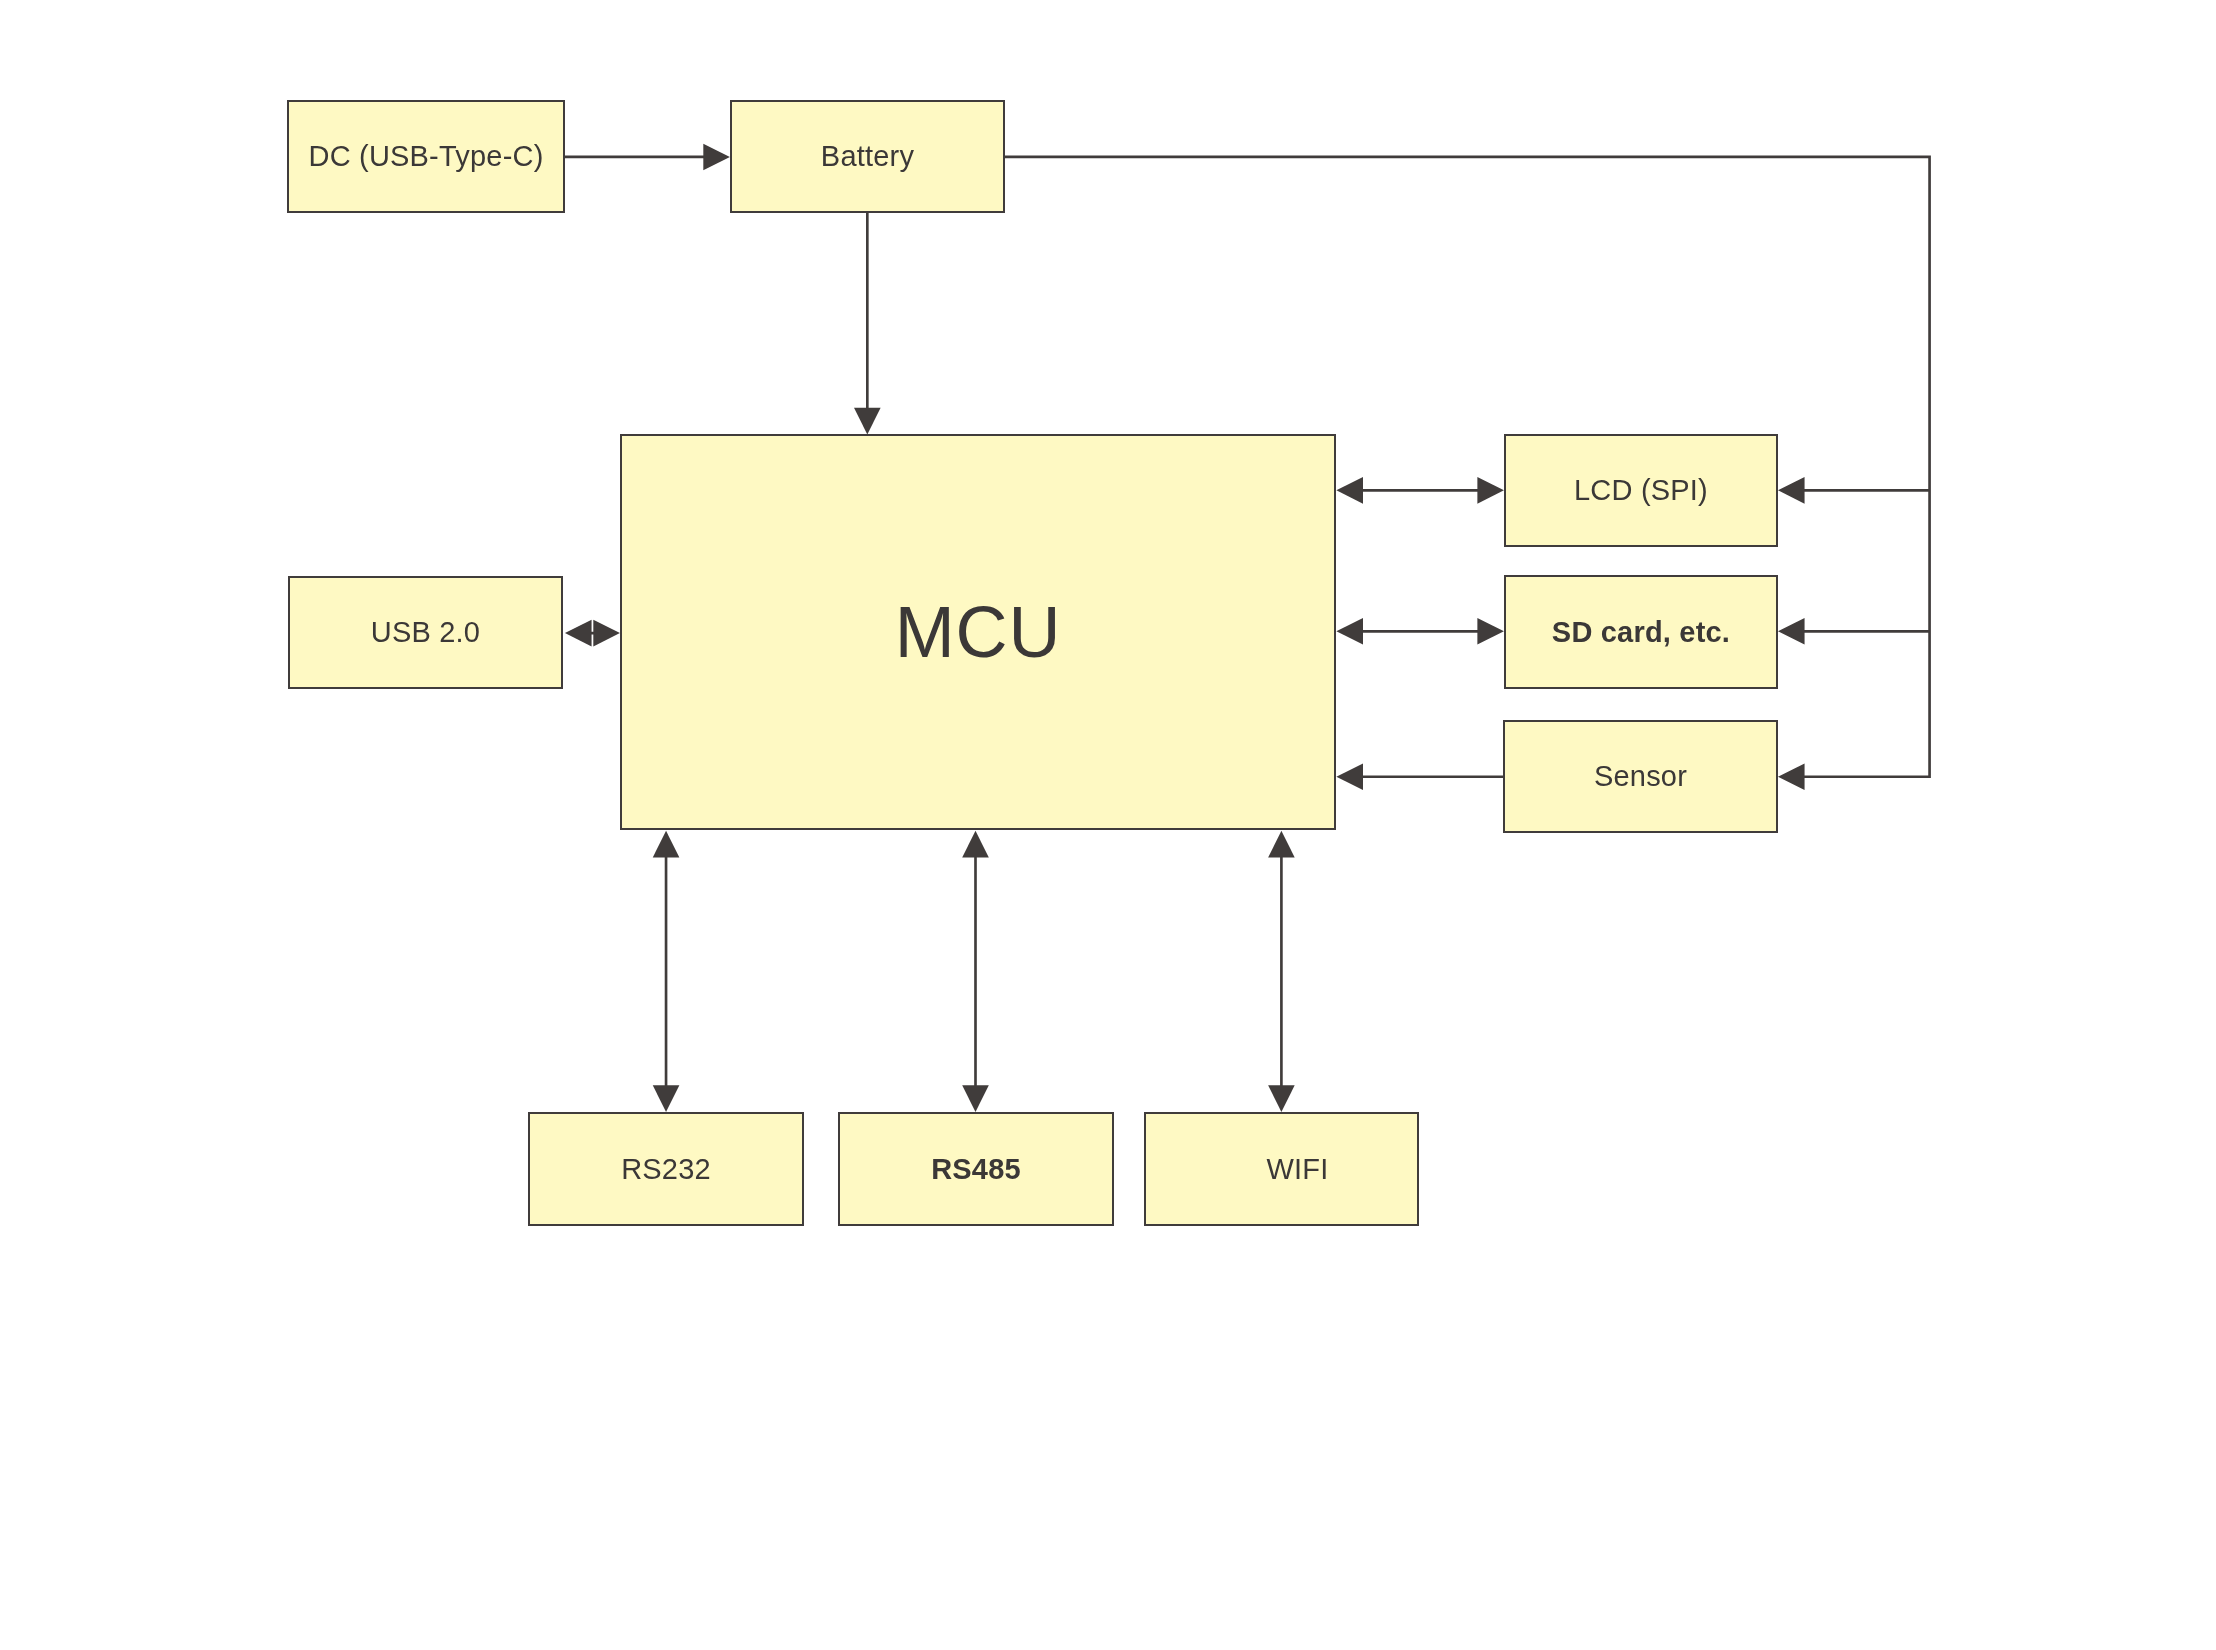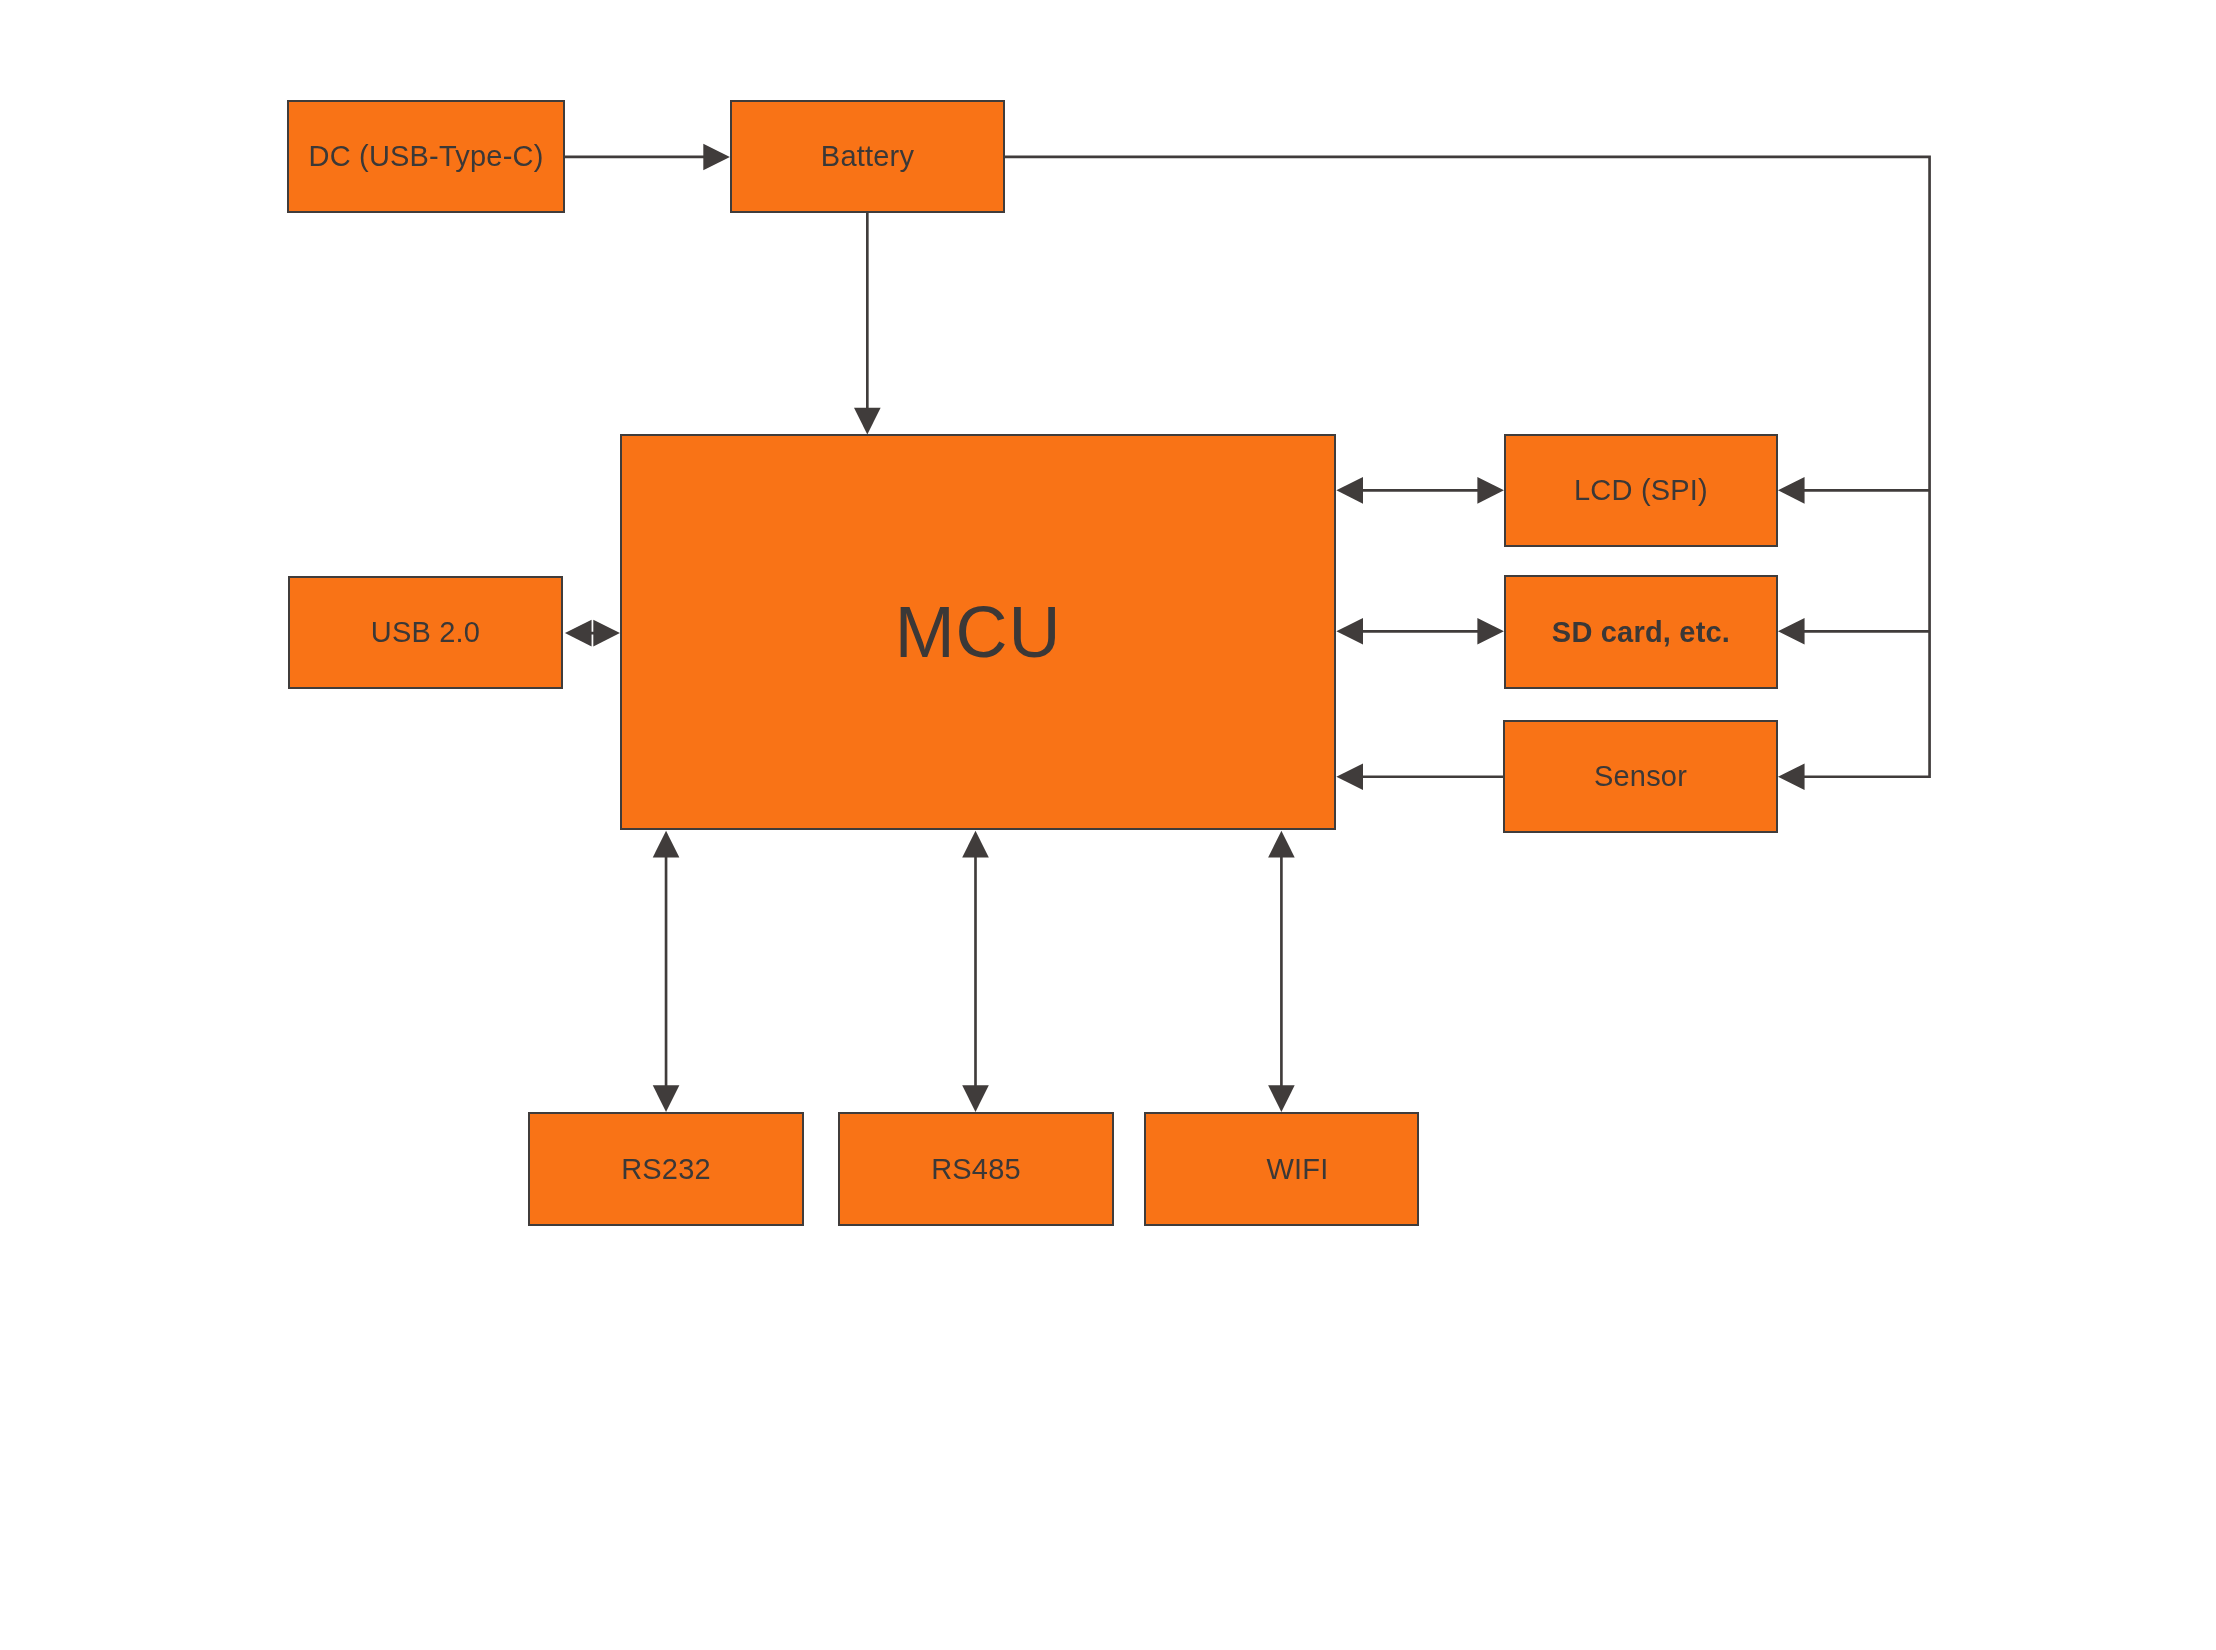--- a/index.html
+++ b/index.html
@@ -12,21 +12,21 @@
     width: 2217px;
     height: 1651px;
     background: #ffffff;
     font-family: "Liberation Sans", "DejaVu Sans", sans-serif;
     overflow: hidden;
   }
   .node {
     position: absolute;
     box-sizing: border-box;
     border: 2.7px solid #403c3b;
-    background: #f97316;
+    background: #fef9c3;
     display: flex;
     align-items: center;
     justify-content: center;
     color: #3b3837;
     font-size: 29px;
     letter-spacing: 0.2px;
     white-space: nowrap;
   }
   .node.mcu-node {
     font-size: 72px;
@@ -149,21 +149,21 @@
   </div>
 
   <div class="node" style="left:1503px; top:720px; width:275px; height:113px;">
     <span>Sensor</span>
   </div>
 
   <div class="node" style="left:528px; top:1112px; width:276px; height:114px;">
     <span>RS232</span>
   </div>
 
-  <div class="node" style="left:838px; top:1112px; width:276px; height:114px;">
+  <div class="node" style="left:838px; top:1112px; width:276px; height:114px;font-weight:bold;">
     <span>RS485</span>
   </div>
 
   <div class="node" style="left:1144px; top:1112px; width:275px; height:114px;padding-left:32px;">
     <span>WIFI</span>
   </div>
 
 </div>
 
 

